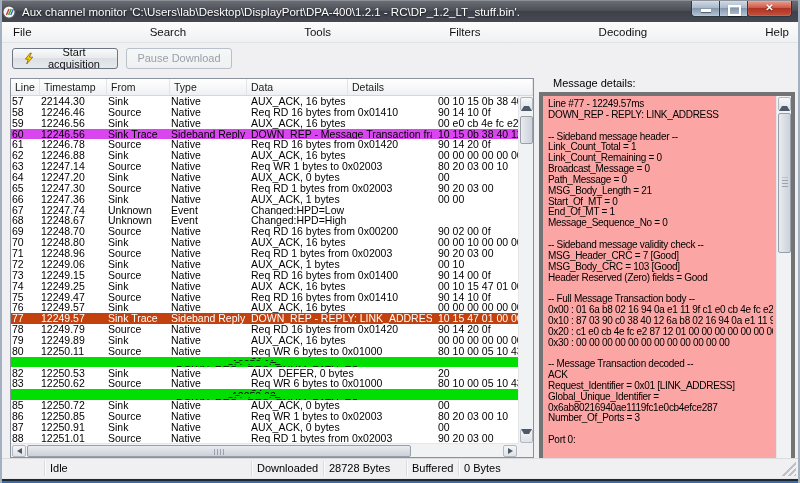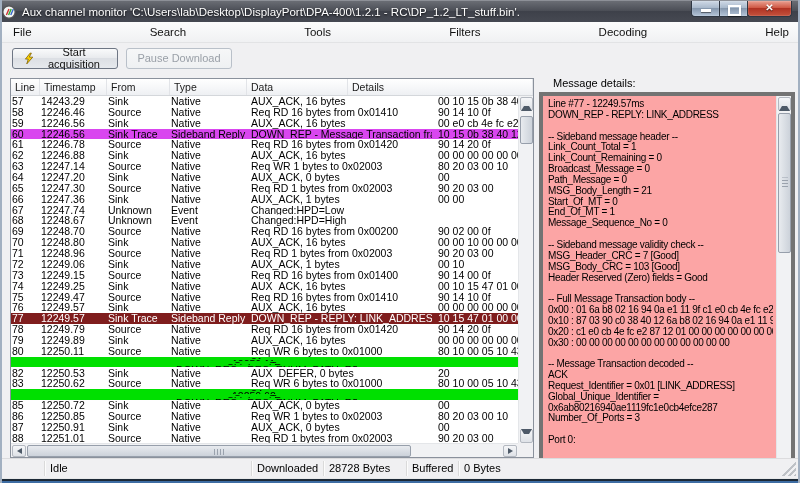--- a/index.html
+++ b/index.html
@@ -88,21 +88,21 @@
   .c-data { flex:1; }
 
   #table-body { position:absolute; left:0; top:17px; width:507px; height:348px; overflow:hidden; background:#fff; }
   .trow { display:flex; height:10.87px; align-items:center; }
   .trow .c { font-size:10.5px; line-height:10.8px; color:#000; padding-left:1px;
     overflow:hidden; white-space:nowrap; }
   .trow .c-det { padding-left:4px; }
   .trow .c-data { padding-left:6px; }
   .hl-yellow { background:#d946ef; }
   .hl-green  { background:#00e000;flex-direction:column; }
-  .hl-selected { background:#7f1d1d; }
+  .hl-selected { background:#c2410c; }
   .hl-selected .c { color:#ffffff; }
 
   
   .sb-btn { background:linear-gradient(#f5f6f8,#dfe2e7); border:1px solid #b3b8c0; border-radius:2px;
     position:absolute; display:flex; align-items:center; justify-content:center; }
   .sb-thumb { background:linear-gradient(90deg,#e8ebef,#ccd2da); border:1px solid #979fab; border-radius:2px; position:absolute; }
   .sb-thumb.horiz { background:linear-gradient(#e8ebef,#ccd2da); }
   .tri { width:0; height:0; }
   .tri.up    { border-left:3.5px solid transparent; border-right:3.5px solid transparent; border-bottom:5px solid #4e5a68; }
   .tri.down  { border-left:3.5px solid transparent; border-right:3.5px solid transparent; border-top:5px solid #4e5a68; }
@@ -205,21 +205,21 @@
         <div class="hcell c-ts">Timestamp</div>
         <div class="hcell c-from">From</div>
         <div class="hcell c-type">Type</div>
         <div class="hcell c-data">Data</div>
         <div class="hcell c-det">Details</div>
       </div>
 
       <div id="table-body">
           <div class="trow">
           <span class="c c-line">57</span>
-          <span class="c c-ts">14243.29</span>
+          <span class="c c-ts">22144.30</span>
           <span class="c c-from">Sink</span>
           <span class="c c-type">Native</span>
           <span class="c c-det">AUX_ACK, 16 bytes</span>
           <span class="c c-data">00 10 15 0b 38 40 12</span>
         </div>
           <div class="trow">
           <span class="c c-line">58</span>
           <span class="c c-ts">12246.46</span>
           <span class="c c-from">Source</span>
           <span class="c c-type">Native</span>

